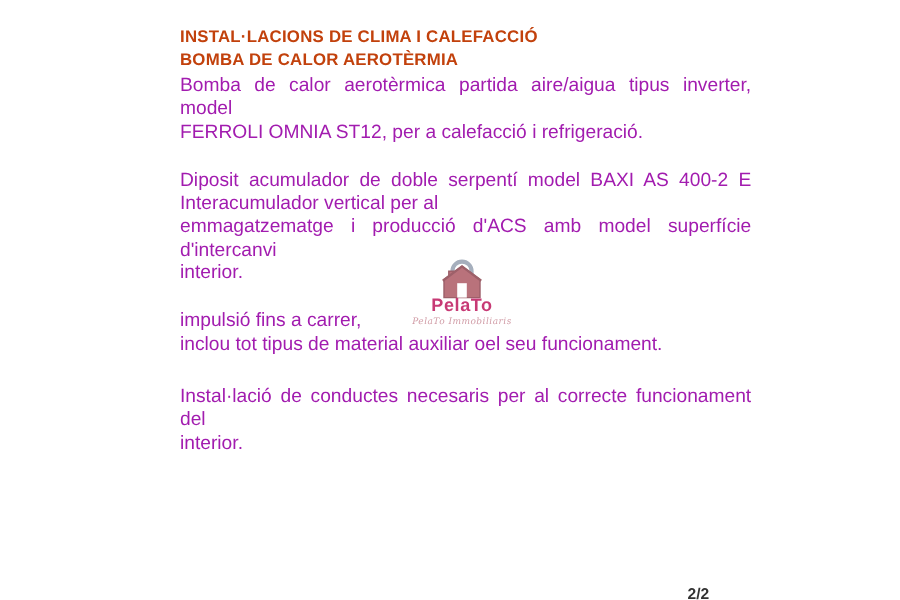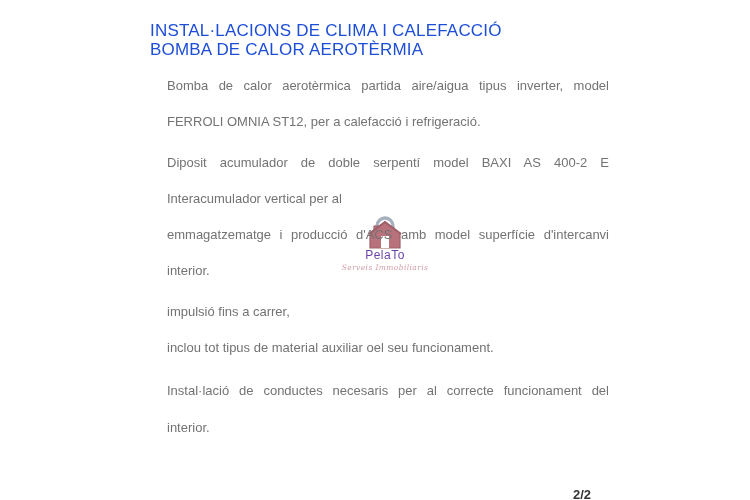--- a/index.html
+++ b/index.html
@@ -22,55 +22,55 @@
     position: absolute;
     left: 150px;
     top: 21px;
     width: 476px;
     z-index: 2;
   }
   .sec { margin: 0 0 21px 0; }
   .sec.gap-lg { margin-bottom: 24px; }
   .h {
     margin: 0;
-    font-size: 17px;
+    font-size: 14px;
     line-height: 19px;
-    font-weight: 400;
-    color: #1d4ed8;
+    font-weight: 700;
+    color: #c2410c;
     letter-spacing: 0.2px;
   }
   .h.last { margin-bottom: 3px; }
   .ln {
-    margin: 17px;
-    font-size: 13px;
+    margin: 0;
+    font-size: 16px;
     line-height: 19.3px;
-    color: #737373;
+    color: #a21caf;
     white-space: normal;
   }
   .ln.just {
     text-align: justify;
     text-align-last: justify;
     -moz-text-align-last: justify;
   }
   .watermark {
     position: absolute;
     left: 335px;
     top: 212px;
     width: 100px;
     z-index: 1;
     text-align: center;
     opacity: 0.85;
     pointer-events: none;
   }
   .wm-icon { display: block; margin: 0 auto; }
   .wm-brand {
-    font-size: 12px;
+    font-size: 15px;
     line-height: 14px;
-    font-weight: 400;
-    color: #4c1d95;
+    font-weight: 700;
+    color: #be185d;
     letter-spacing: 0.5px;
     margin-top: -2px;
   }
   .wm-tag {
     font-family: "DejaVu Serif", serif;
     font-style: italic;
     font-size: 7.5px;
     line-height: 10px;
     color: #c98b97;
     letter-spacing: 0.4px;
@@ -96,21 +96,21 @@
 
       <path d="M12,20 L12,14 A8,8 0 0 1 28,14 L28,20" fill="none" stroke="#97a2b2" stroke-width="3.4" stroke-linecap="round"></path>
 
       <polygon points="5,21 9,18 9,14 13,14 13,15 20,10 35,21 35,36 5,36" fill="#ad5a65" stroke="#8d4550" stroke-width="1.2"></polygon>
 
       <polyline points="4,22 20,10 36,22" fill="none" stroke="#8d4550" stroke-width="2"></polyline>
 
       <rect x="16" y="24" width="8" height="12" fill="#ffffff"></rect>
     </svg>
     <div class="wm-brand">PelaTo</div>
-    <div class="wm-tag">Serveis Immobiliaris</div>
+    <div class="wm-tag">PelaTo Immobiliaris</div>
   </div>
 
   <div class="content">
 
     <div class="sec">
       <h2 class="h">INSTAL·LACIONS DE CLIMA I CALEFACCIÓ</h2>
       <h2 class="h last">BOMBA DE CALOR AEROTÈRMIA</h2>
       <p class="ln just">Bomba de calor aerotèrmica partida aire/aigua tipus inverter, model</p>
       <p class="ln">FERROLI OMNIA ST12, per a calefacció i refrigeració.</p>
     </div>

